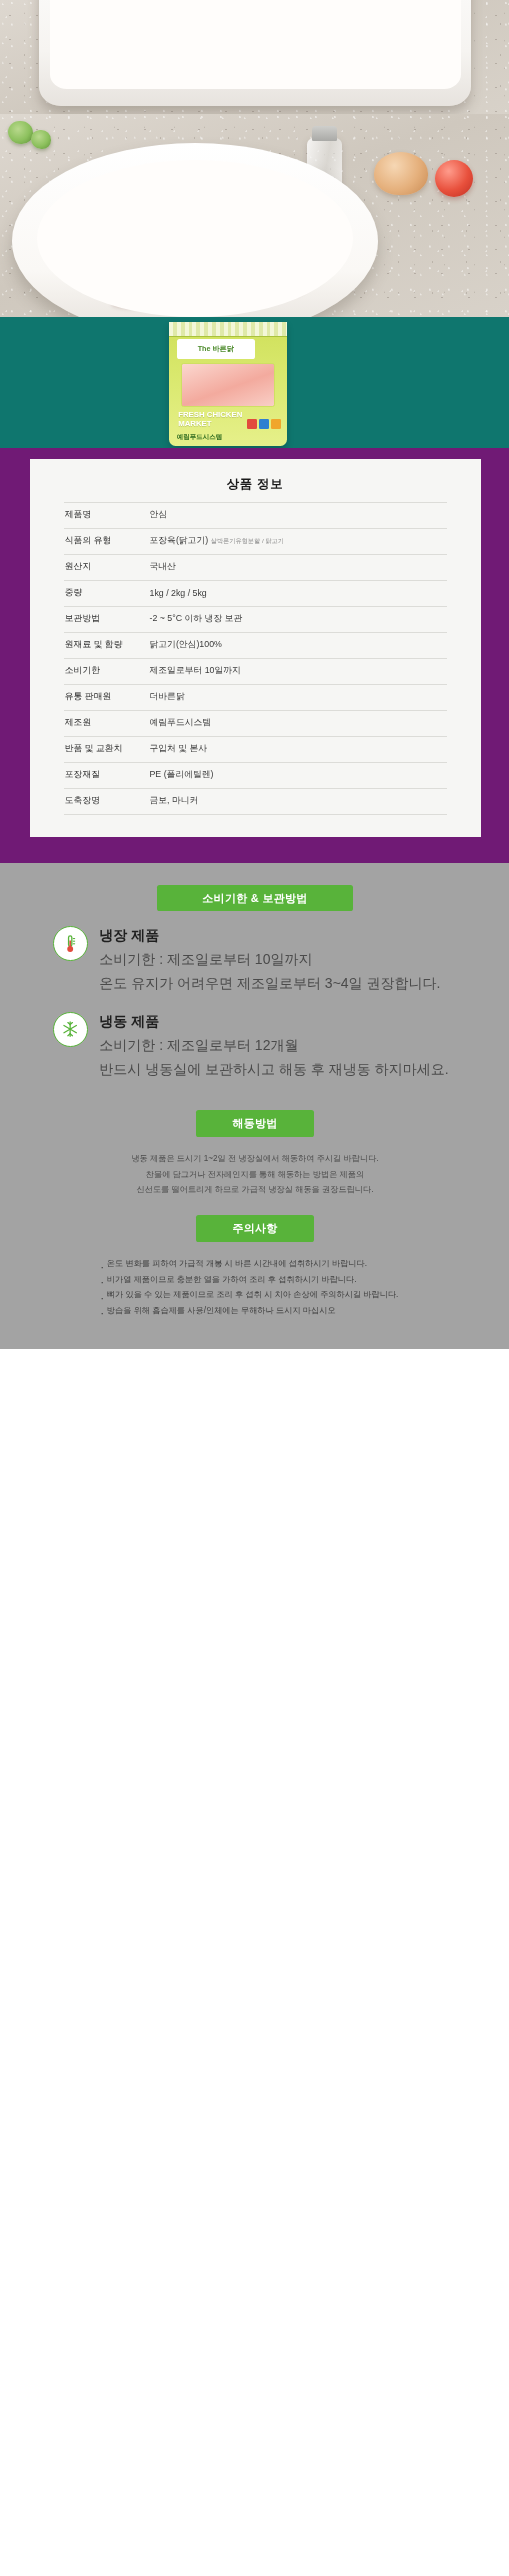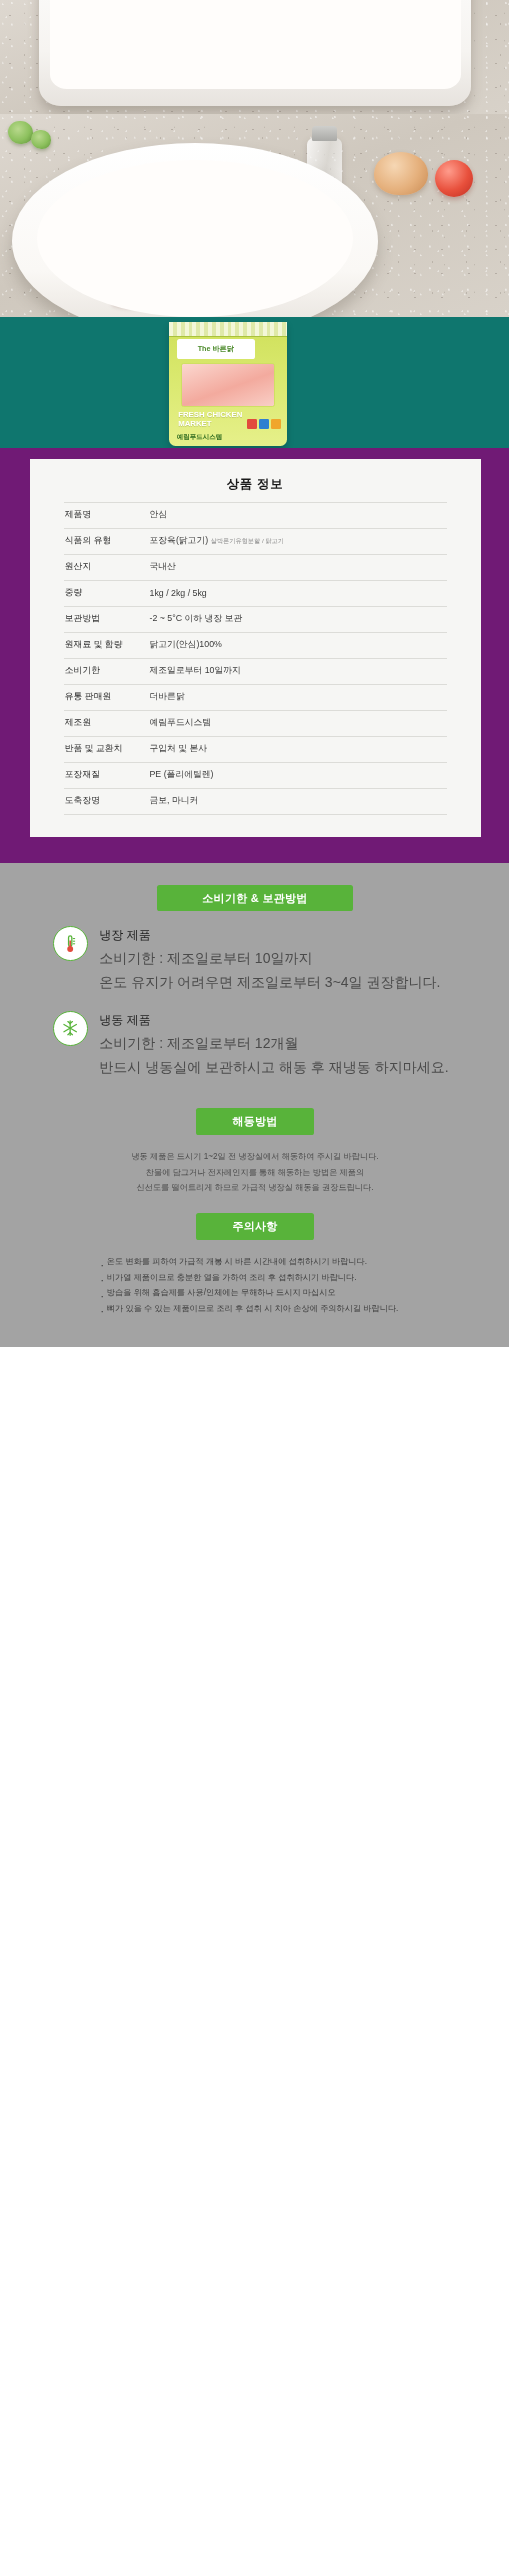--- a/index.html
+++ b/index.html
@@ -202,21 +202,21 @@
 
   .storage-list { width: 405px; margin: 0 auto; }
   .storage-row { display: flex; align-items: flex-start; gap: 11.8px; margin-bottom: 15.7px; }
   .circle-icon {
     flex: 0 0 auto; width: 35px; height: 35px; border-radius: 50%;
     background: #ffffff; border: 1.3px solid #58b33a;
     display: flex; align-items: center; justify-content: center;
     color: #58b33a;
   }
   .storage-text h4 {
-    margin: 1.3px 0 3.9px; font-size: 12px; font-weight: normal; color: #1f1f1f;
+    margin: 1.3px 0 3.9px; font-size: 14px; font-weight: bold; color: #1f1f1f;
   }
   .storage-text p { margin: 0 0 2px; font-size: 14px; color: #4a4a4a; line-height: 1.55; }
 
   .thaw { text-align: center; font-size: 8.2px; color: #4a4a4a; line-height: 1.85; padding: 0 39px; }
 
   .caution { width: 392px; margin: 0 auto; }
   .caution li {
     list-style: none; font-size: 8.2px; color: #3c3c3c; line-height: 1.9;
     position: relative; padding-left: 7.8px;
   }
@@ -395,19 +395,19 @@
       <div>찬물에 담그거나 전자레인지를 통해 해동하는 방법은 제품의</div>
       <div>신선도를 떨어트리게 하므로 가급적 냉장실 해동을 권장드립니다.</div>
     </div>
 
     <div class="spacer-28"></div>
 
     <div class="band-title sm">주의사항</div>
     <ul class="caution">
       <li>온도 변화를 피하여 가급적 개봉 시 바른 시간내에 섭취하시기 바랍니다.</li>
       <li>비가열 제품이므로 충분한 열을 가하여 조리 후 섭취하시기 바랍니다.</li>
+      <li>뼈가 있을 수 있는 제품이므로 조리 후 섭취 시 치아 손상에 주의하시길 바랍니다.</li>
       <li>방습을 위해 흡습제를 사용/인체에는 무해하나 드시지 마십시오</li>
-      <li>뼈가 있을 수 있는 제품이므로 조리 후 섭취 시 치아 손상에 주의하시길 바랍니다.</li>
     </ul>
 
   </div>
 </div>
 
 
 </body></html>

